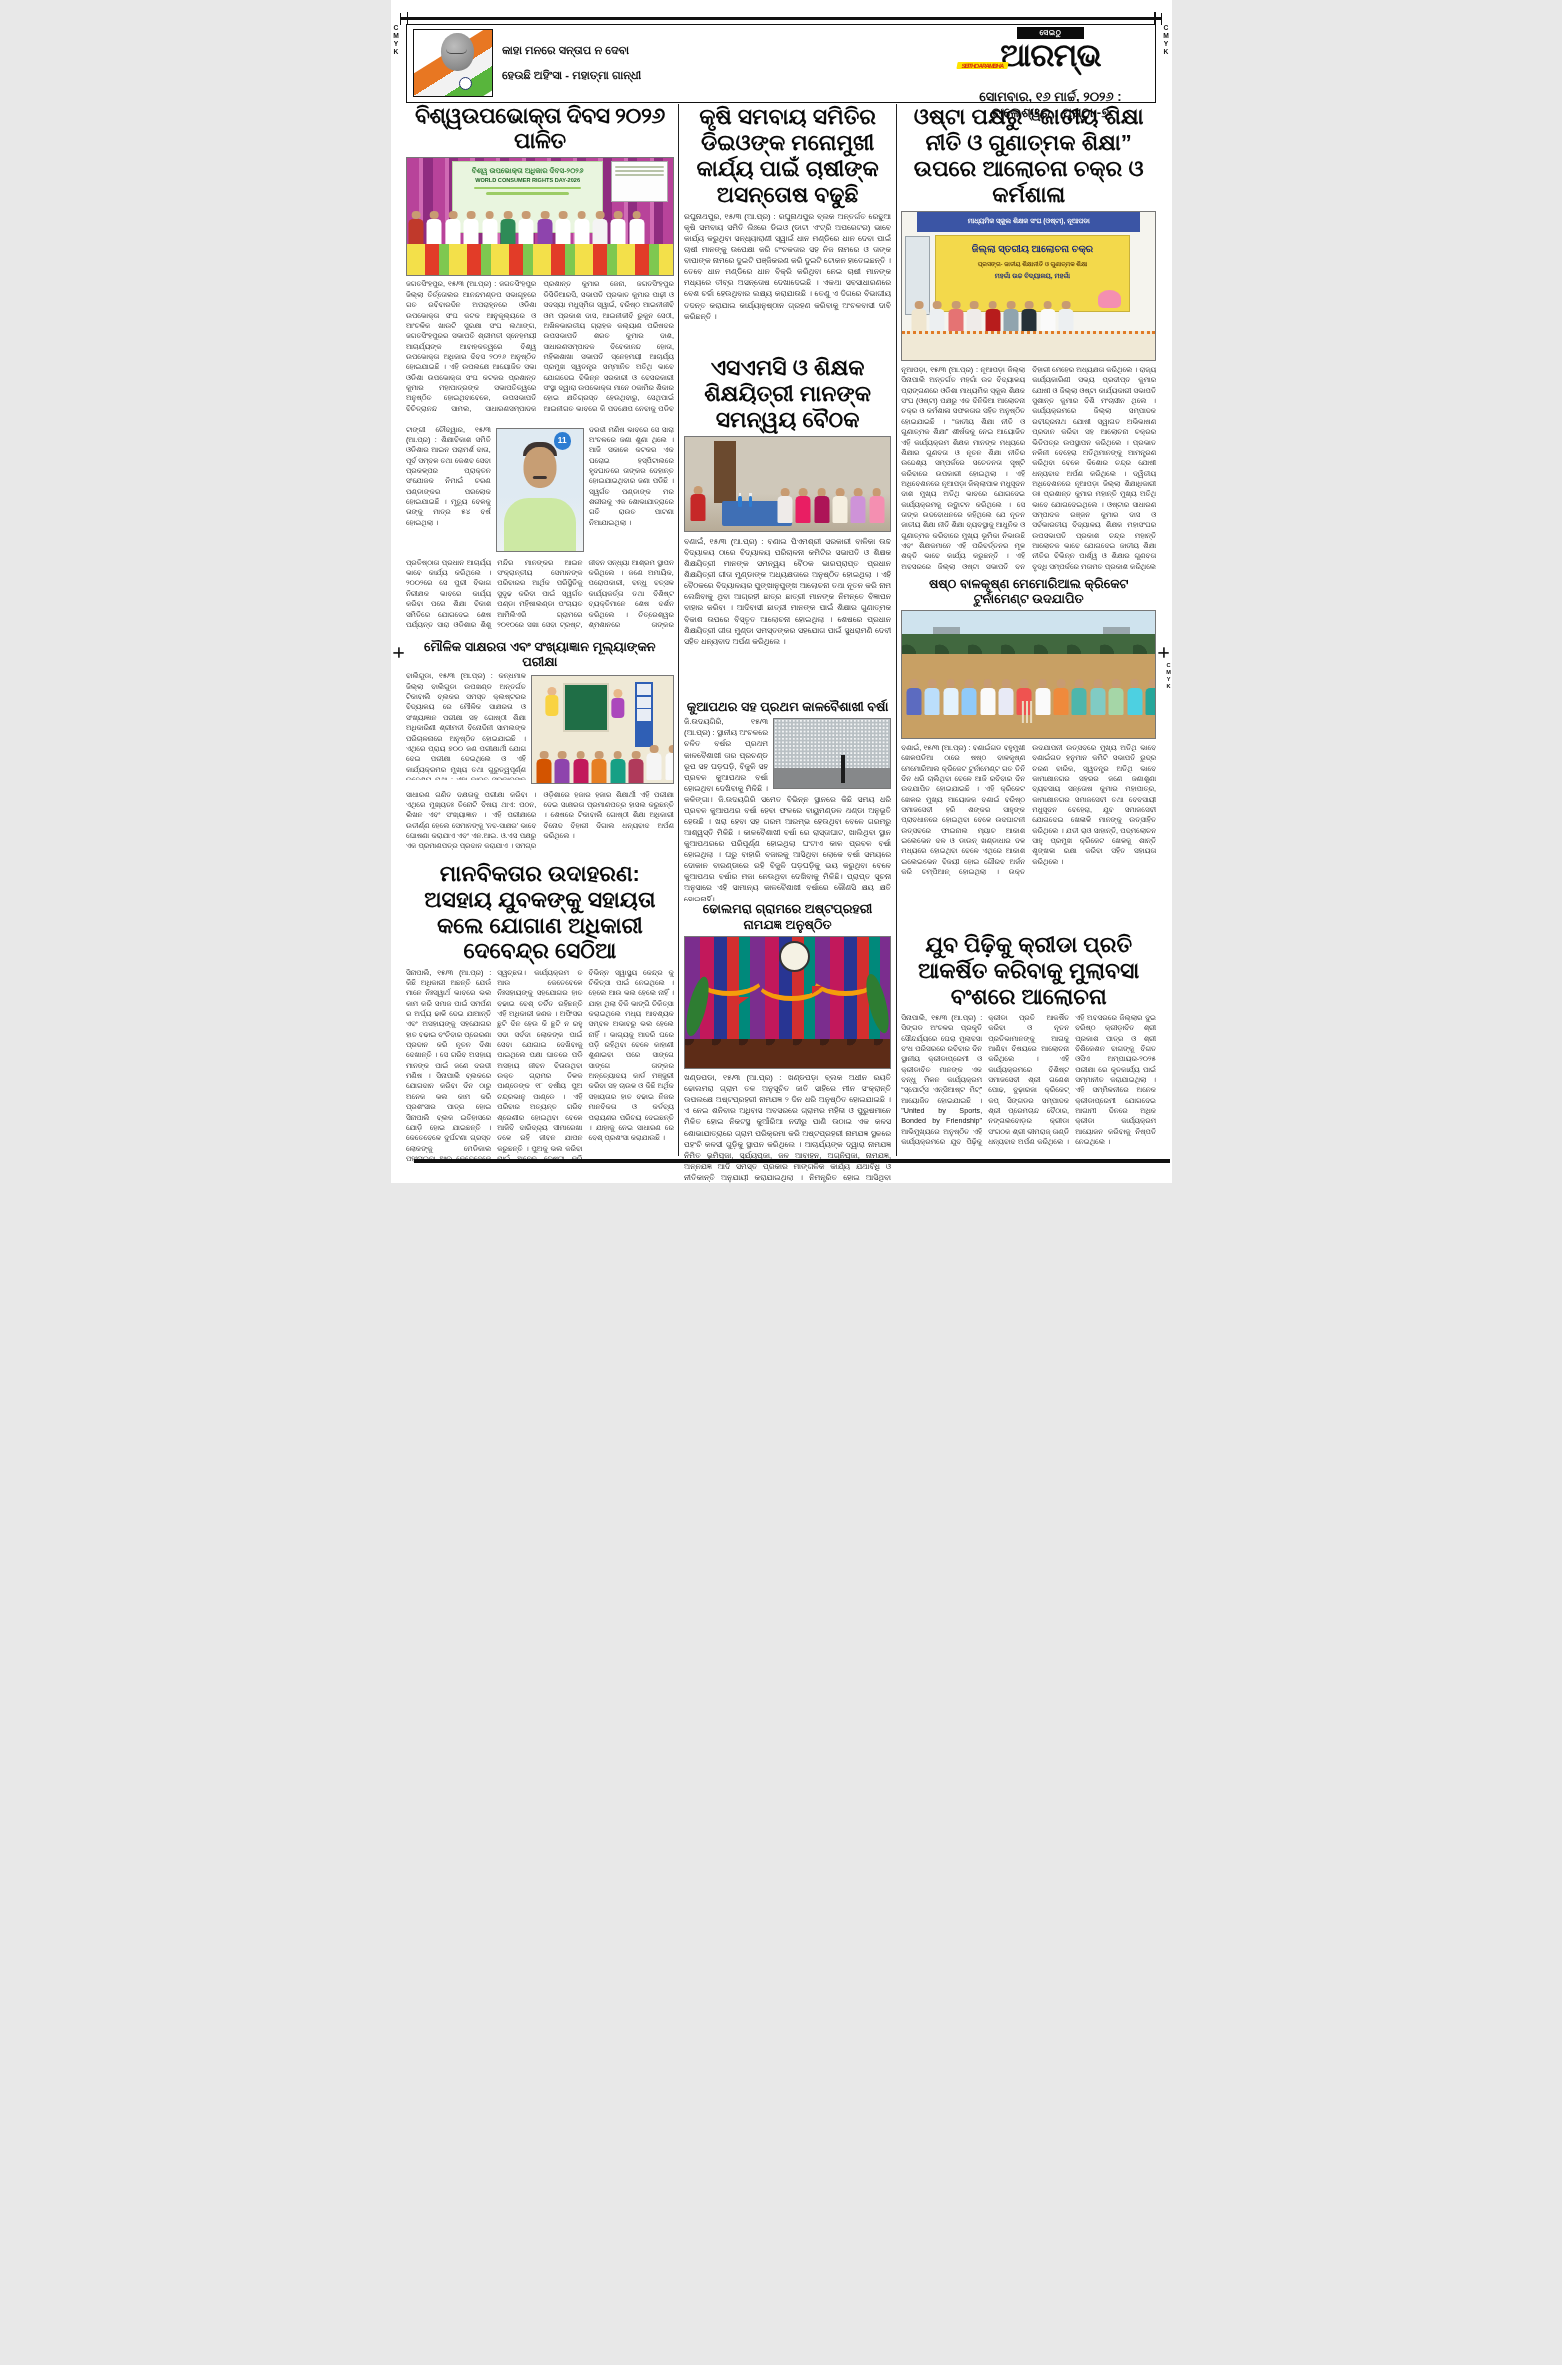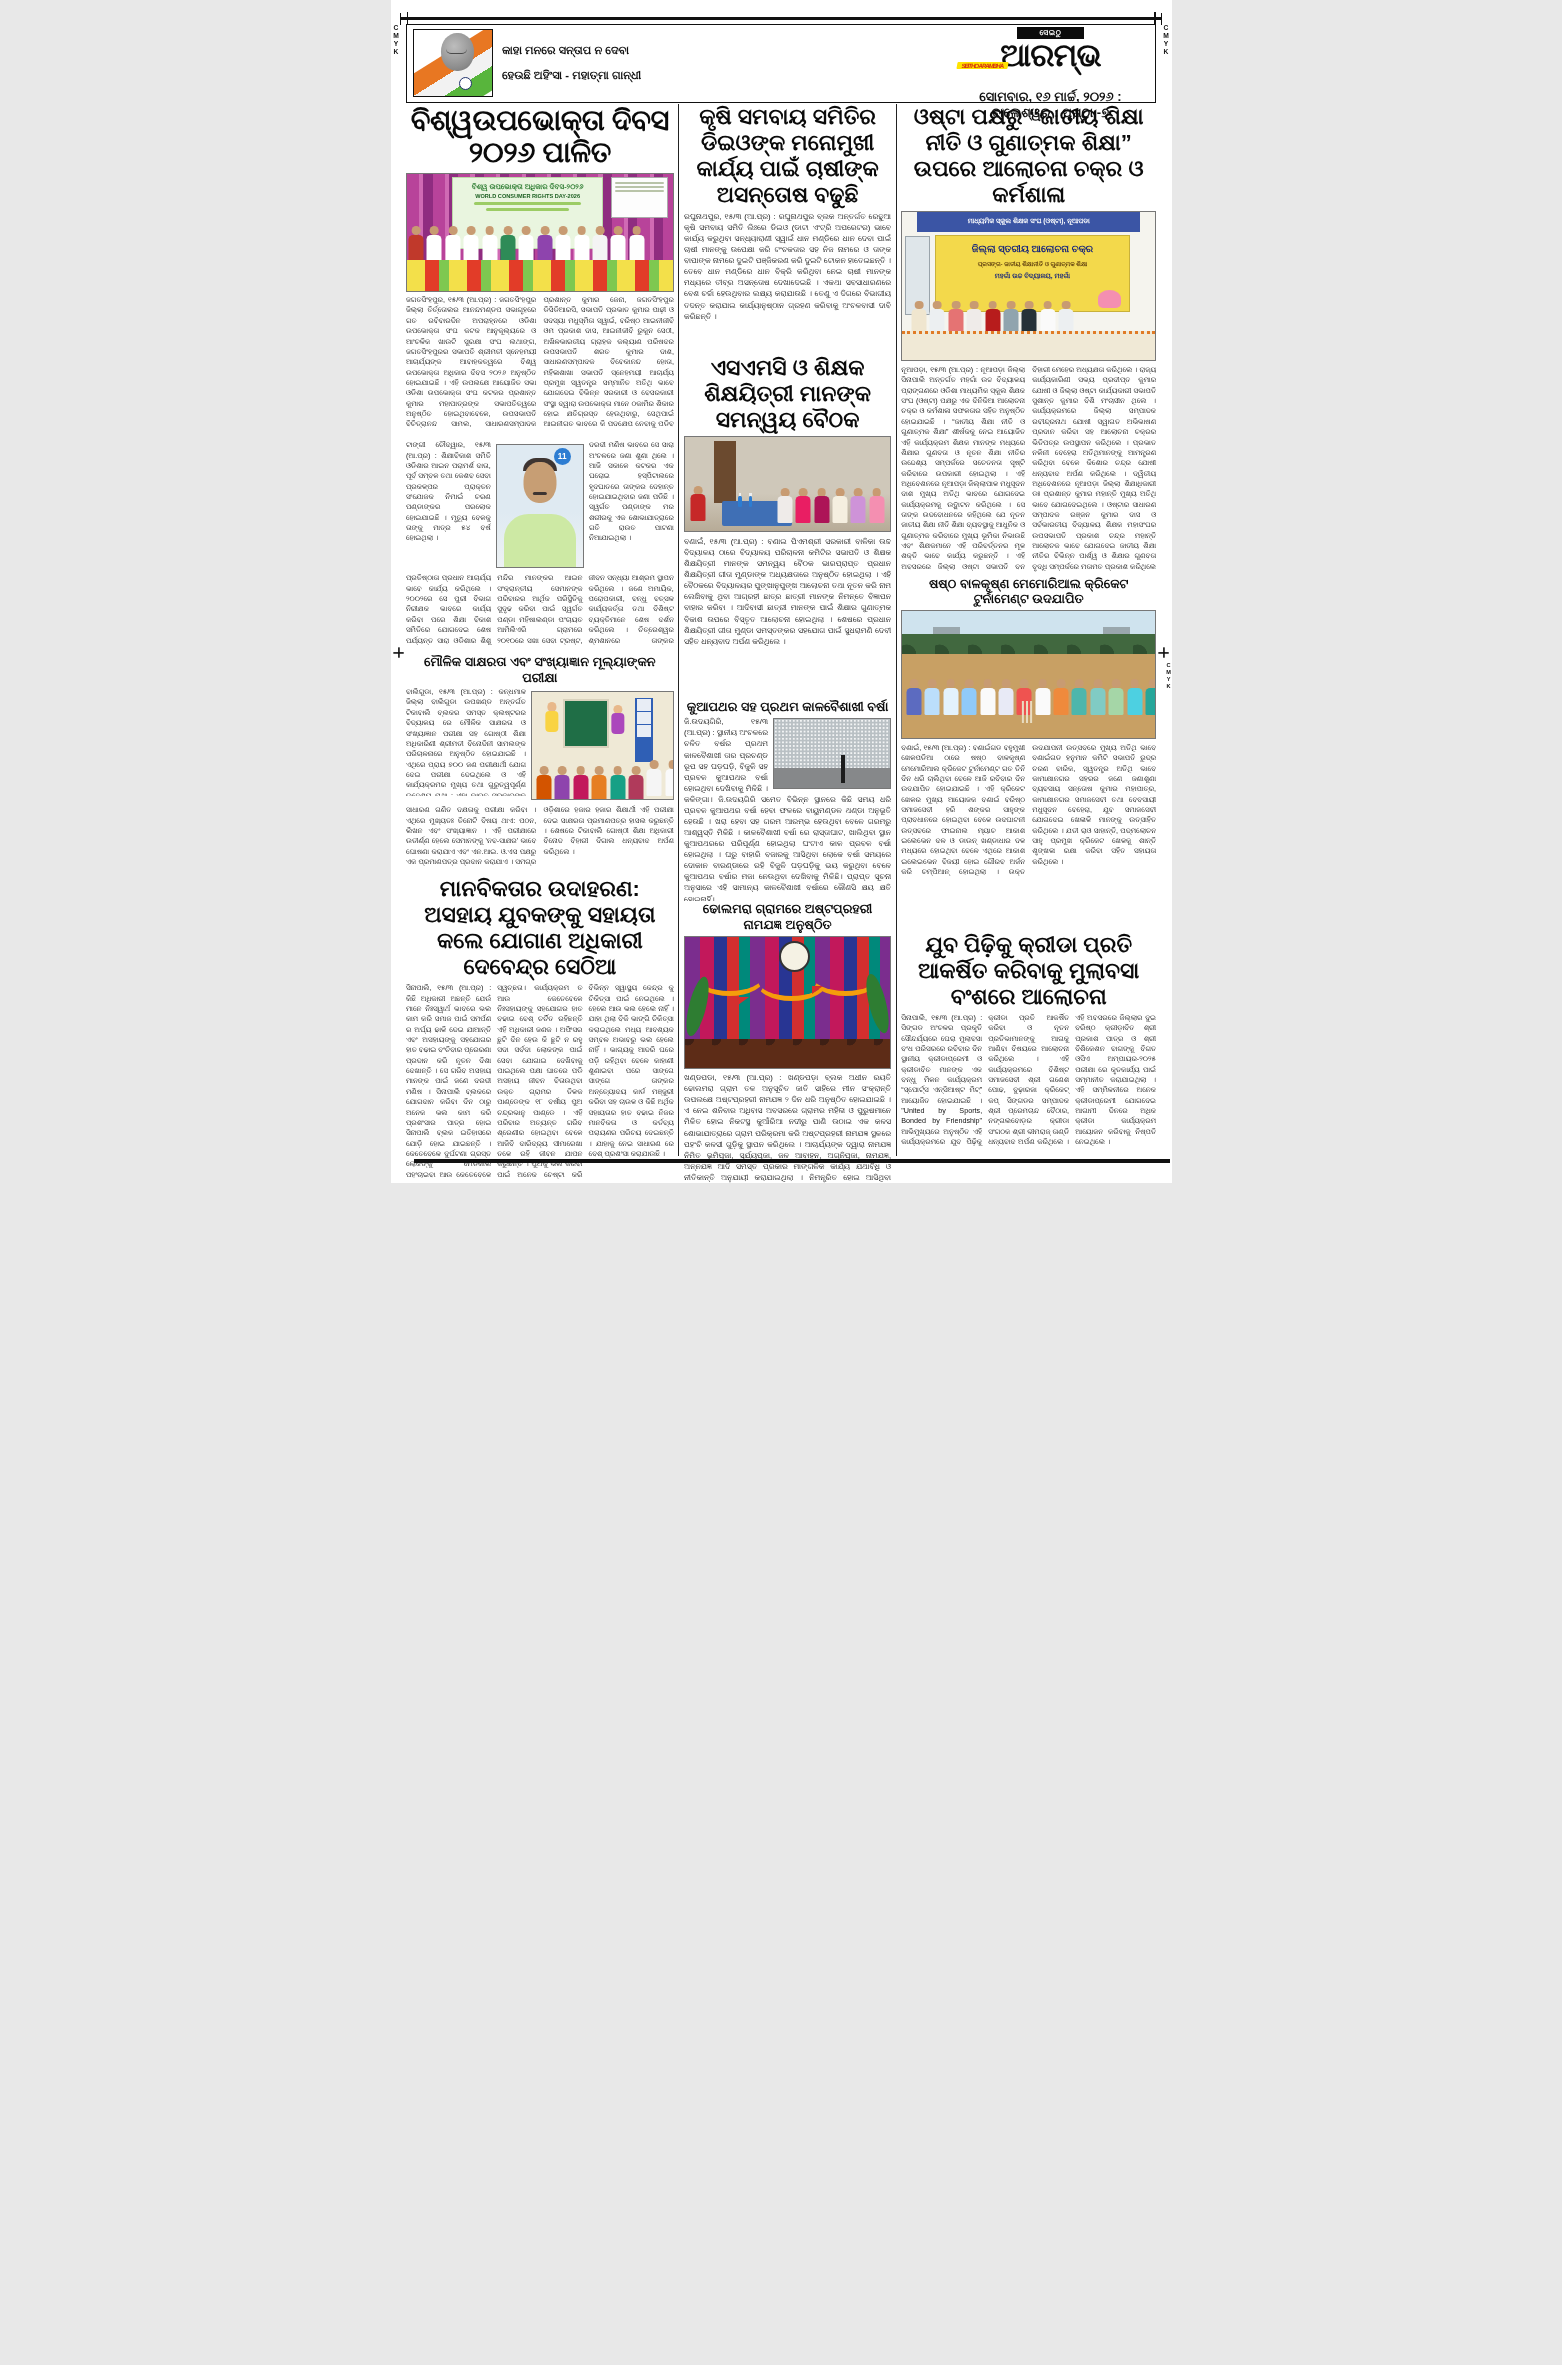--- a/index.html
+++ b/index.html
@@ -33,21 +33,21 @@
   .mast-badge{position:absolute;left:4.1px;bottom:2px;background:#ffe300;color:#d42a10;font-weight:bold;
     font-size:6.1px;padding:0.5px 4.6px;transform:skewX(-10deg);border-radius:1px}
   .mast-date{font-size:13px;font-weight:bold;margin-top:18px}
   
   .cols{position:absolute;left:15.4px;right:15.4px;top:104px;bottom:27px;display:flex}
   .colL{width:268px;border-right:1px solid #222;padding-right:4.6px}
   .colM{width:207px;border-right:1px solid #222;padding:0 4.6px}
   .colR{flex:1;padding-left:4.6px}
   
   .hl{font-weight:bold;text-align:center;color:#0b0b0b}
-  .hl.size-xl{font-size:29px;line-height:1.12;letter-spacing:-0.5px}
+  .hl.size-xl{font-size:22px;line-height:1.12;letter-spacing:-0.5px}
   .hl.size-lg{font-size:22px;line-height:1.18}
   .hl.size-md{font-size:12.8px;line-height:1.2}
   .body-txt{font-size:7.2px;line-height:1.44;text-align:justify;overflow:hidden}
   .c2{column-count:2;column-gap:7.2px}
   .c3{column-count:3;column-gap:6.1px}
   .photo{position:relative;overflow:hidden;border:0.5px solid #777;margin:3.6px 0;background:#ddd}
   
   .person{--shirt:#fff;--skin:#c89b72;width:16.4px;height:36px;position:relative;flex:0 0 auto;margin:0 1px}
   .person::before{content:"";position:absolute;left:50%;top:0;transform:translateX(-50%);
     width:8.7px;height:8.7px;border-radius:50%;background:var(--skin)}

